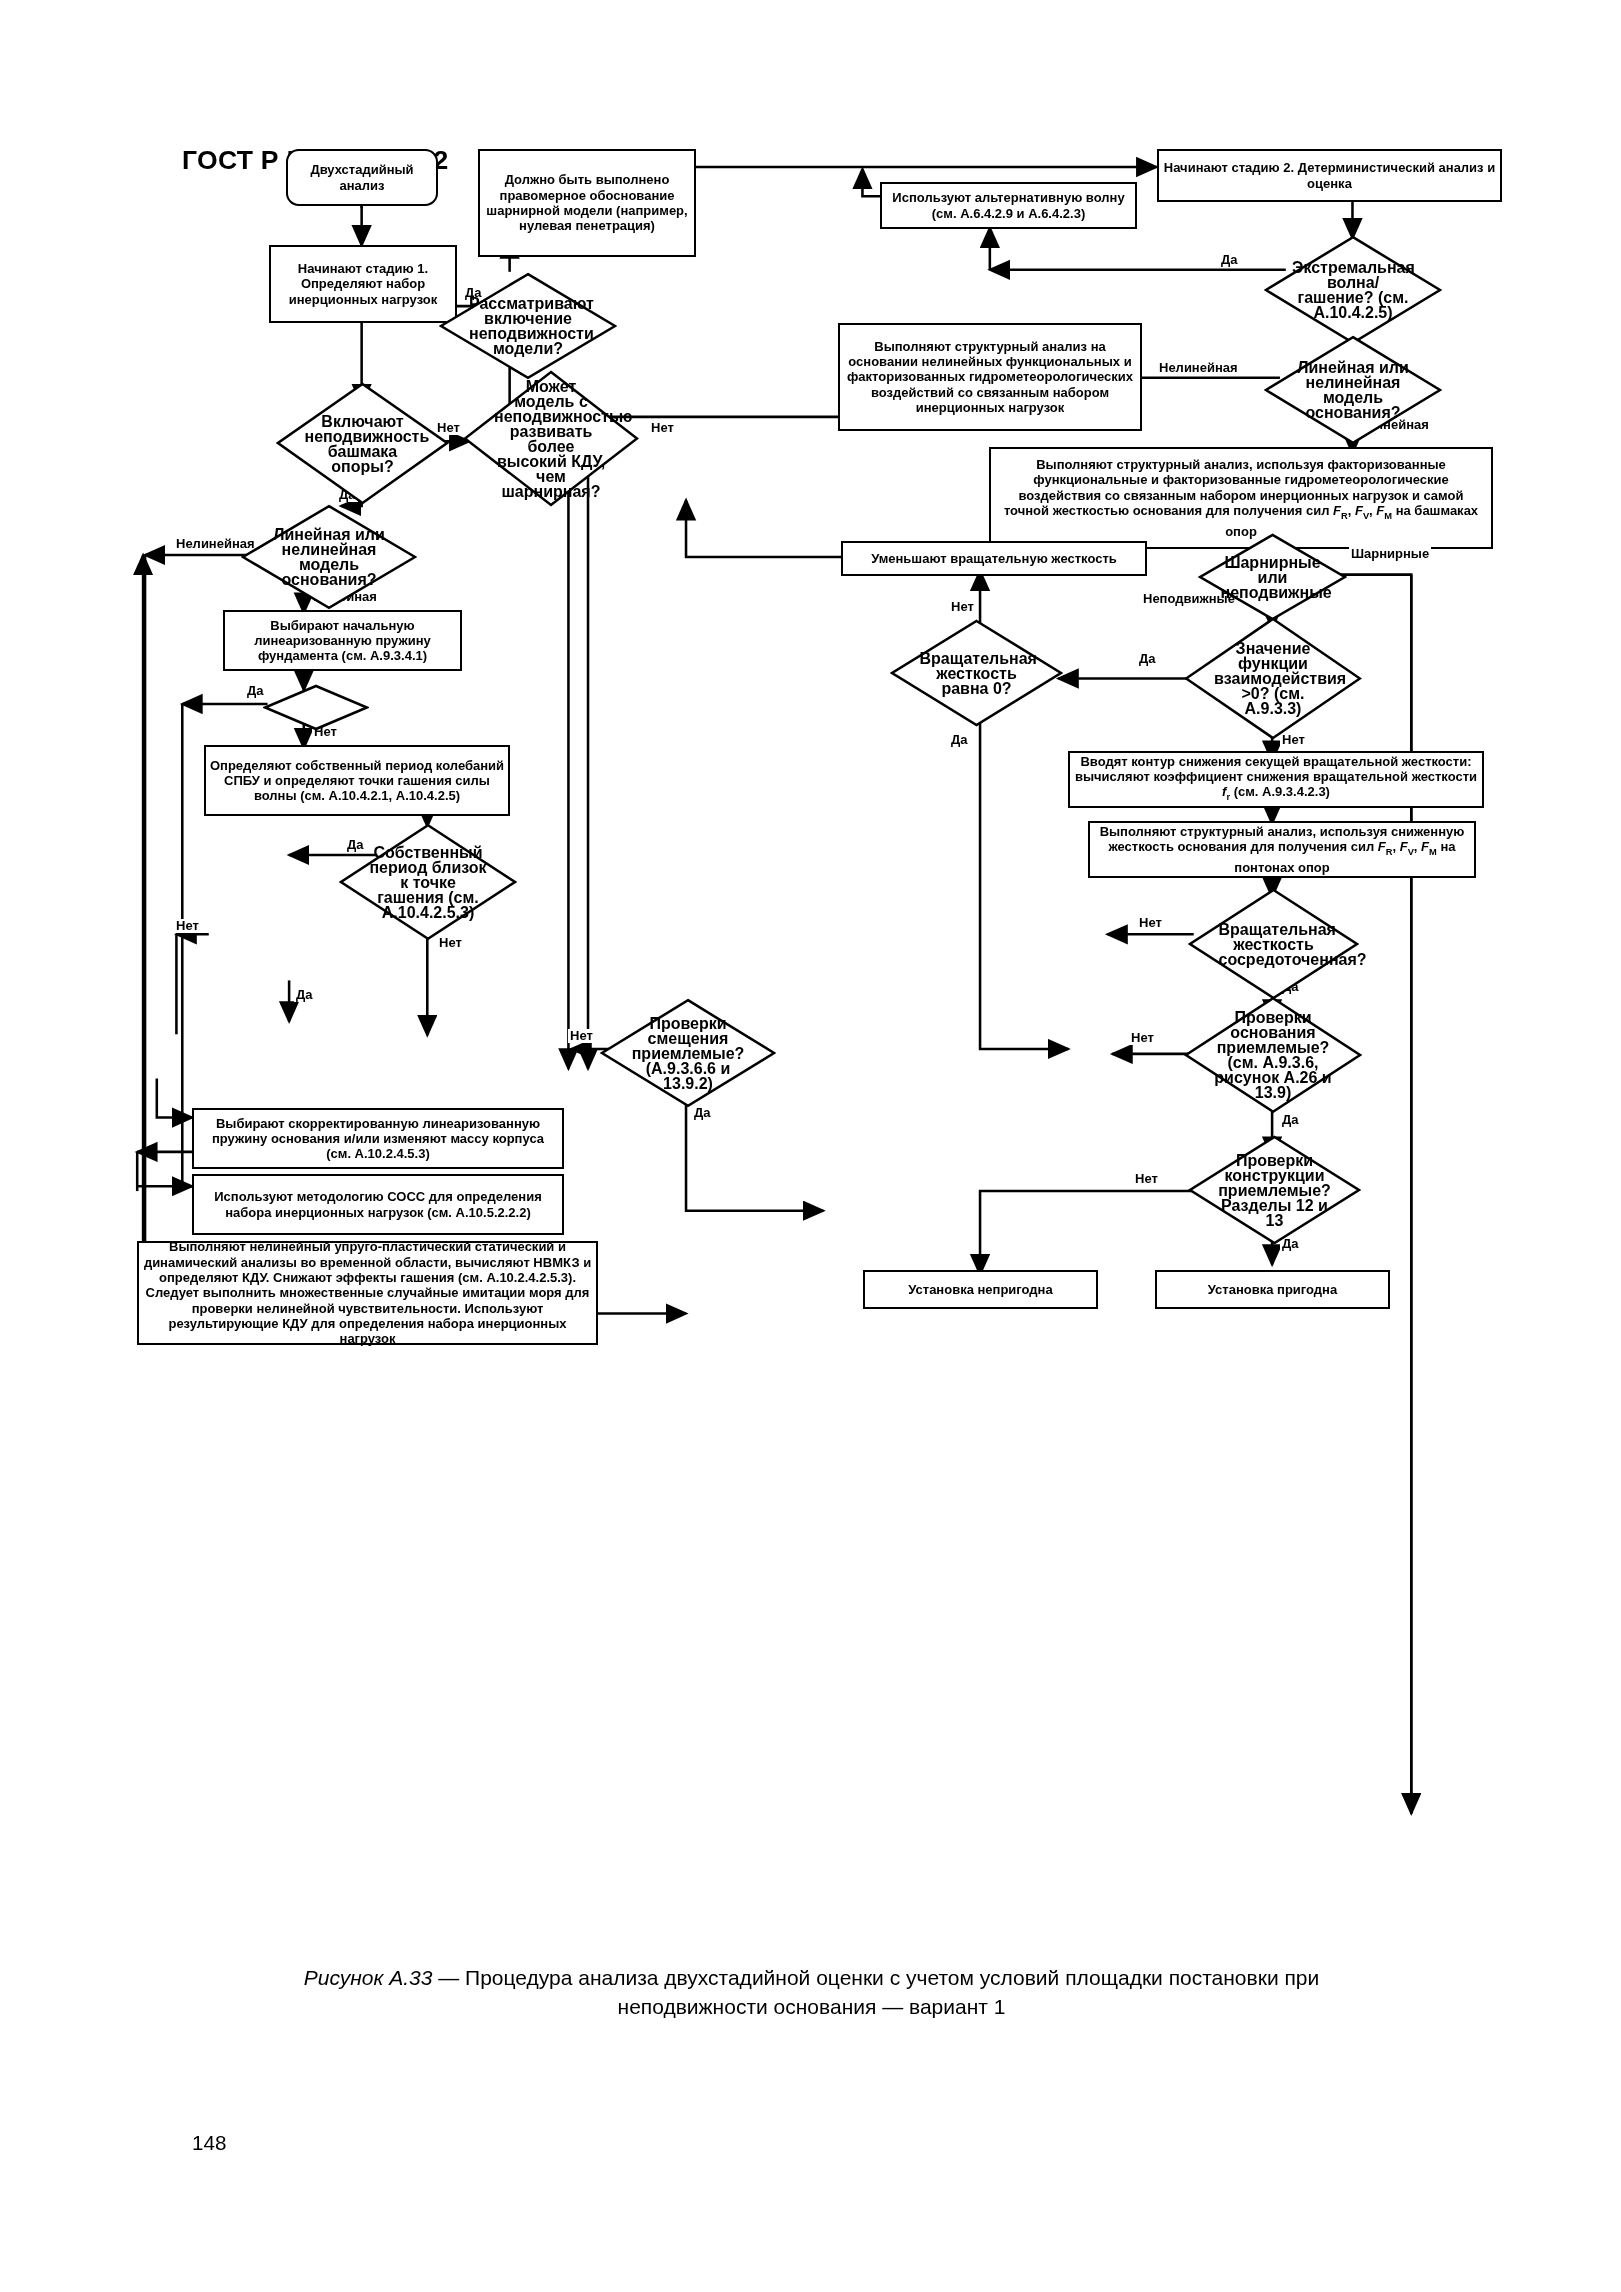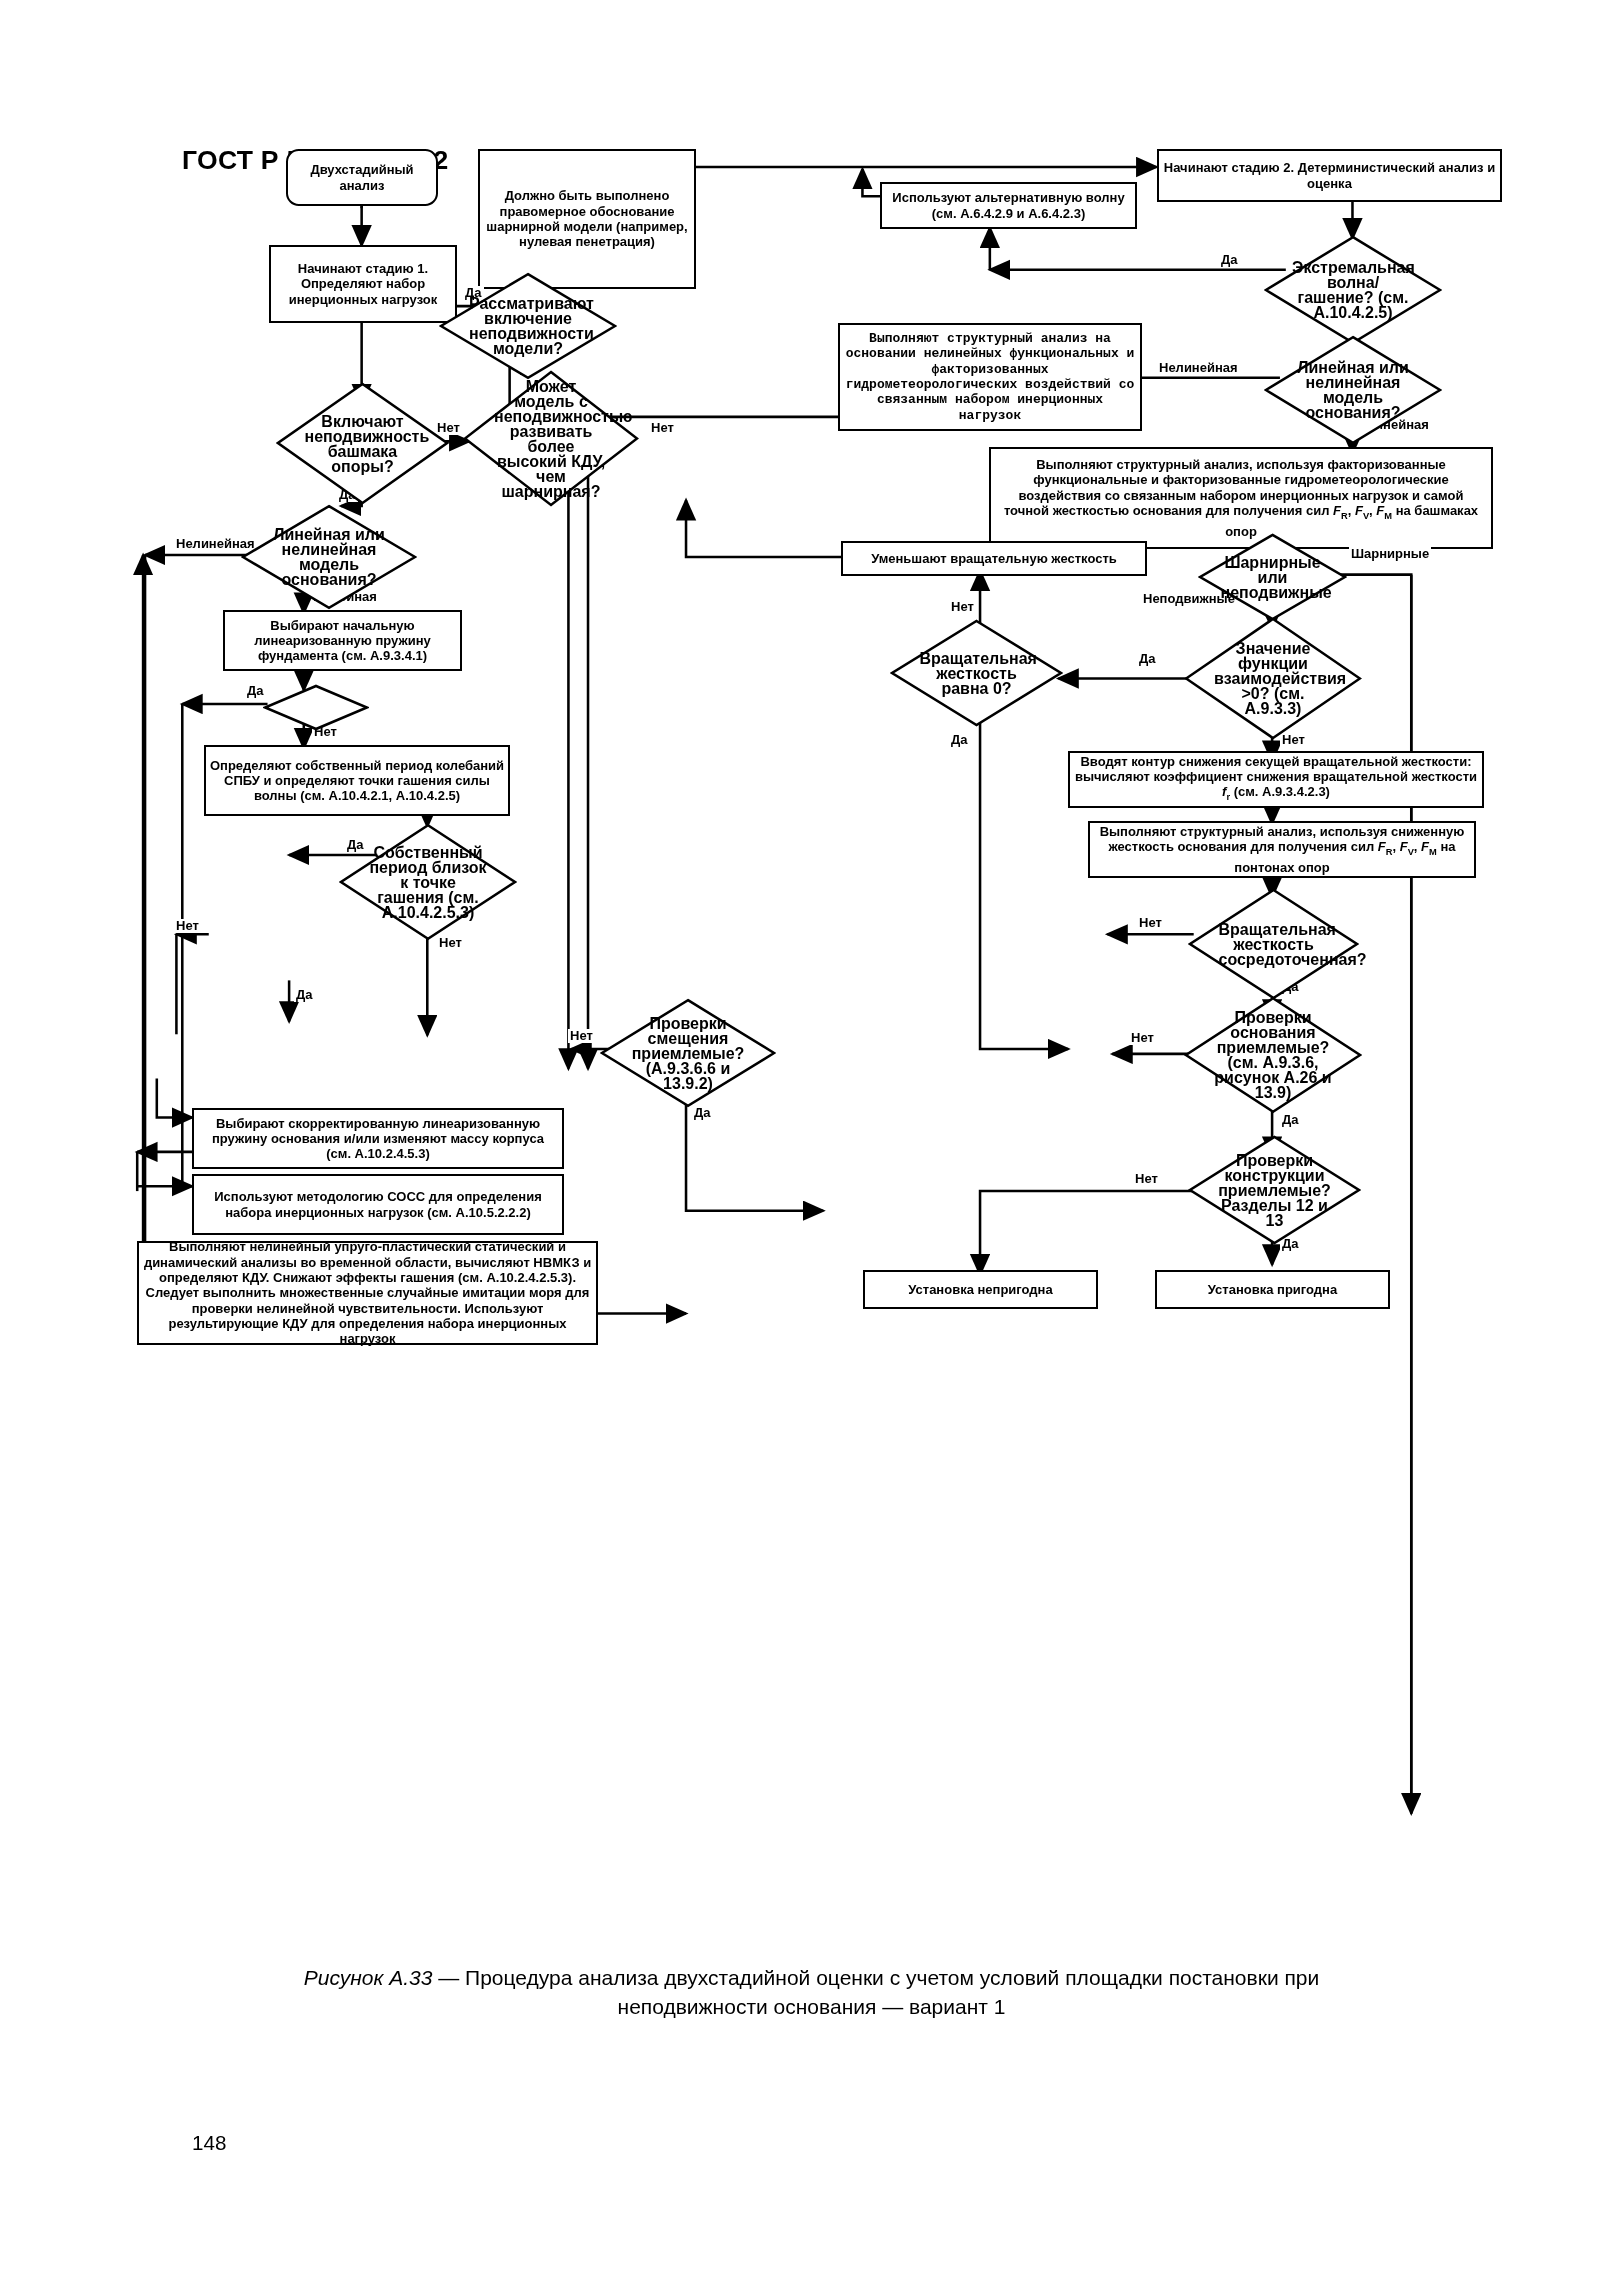--- a/index.html
+++ b/index.html
@@ -159,21 +159,21 @@
     </svg>
 
     <div class="node term" style="left:286px;top:149px;width:152px;height:57px;">
       <div class="t">Двухстадийный анализ</div>
     </div>
 
     <div class="node box" style="left:269px;top:245px;width:188px;height:78px;">
       <div class="t">Начинают стадию 1. Определяют набор инерционных нагрузок</div>
     </div>
 
-    <div class="node box" style="left:478px;top:149px;width:218px;height:140px;">
+    <div class="node box" style="left:478px;top:149px;width:218px;height:108px;">
       <div class="t">Должно быть выполнено правомерное обоснование шарнирной модели (например, нулевая пенетрация)</div>
     </div>
 
     <div class="dia" style="left:439px;top:272px;width:178px;height:108px;">
       <svg width="178" height="108" viewBox="0 0 182 110">
           <polygon points="91,2 180,55 91,108 2,55" fill="#fff" stroke="#000" stroke-width="2.6"></polygon>
         </svg>
       <div class="t" style="width:118px">Рассматривают включение неподвижности модели?</div>
     </div>
 
@@ -249,21 +249,21 @@
       <div class="t" style="width:122px">Экстремальная волна/гашение? (см. А.10.4.2.5)</div>
     </div>
 
     <div class="dia" style="left:1264px;top:335px;width:178px;height:110px;">
       <svg width="178" height="110" viewBox="0 0 182 112">
           <polygon points="91,2 180,56 91,110 2,56" fill="#fff" stroke="#000" stroke-width="2.6"></polygon>
         </svg>
       <div class="t" style="width:122px">Линейная или нелинейная модель основания?</div>
     </div>
 
-    <div class="node box" style="left:838px;top:323px;width:304px;height:108px;font-family:Liberation Mono, monospace;">
+    <div class="node box" style="left:838px;top:323px;width:304px;height:108px;">
       <div class="t">Выполняют структурный анализ на основании нелинейных функциональных и факторизованных гидрометеорологических воздействий со связанным набором инерционных нагрузок</div>
     </div>
 
     <div class="node box" style="left:989px;top:447px;width:504px;height:102px;">
       <div class="t">Выполняют структурный анализ, используя
         факторизованные функциональные и факторизованные
         гидрометеорологические воздействия со связанным
         набором инерционных нагрузок и самой точной
         жесткостью основания для получения сил <i class="v">F</i><sub>R</sub>, <i class="v">F</i><sub>V</sub>, <i class="v">F</i><sub>M</sub> на
         башмаках опор</div>

